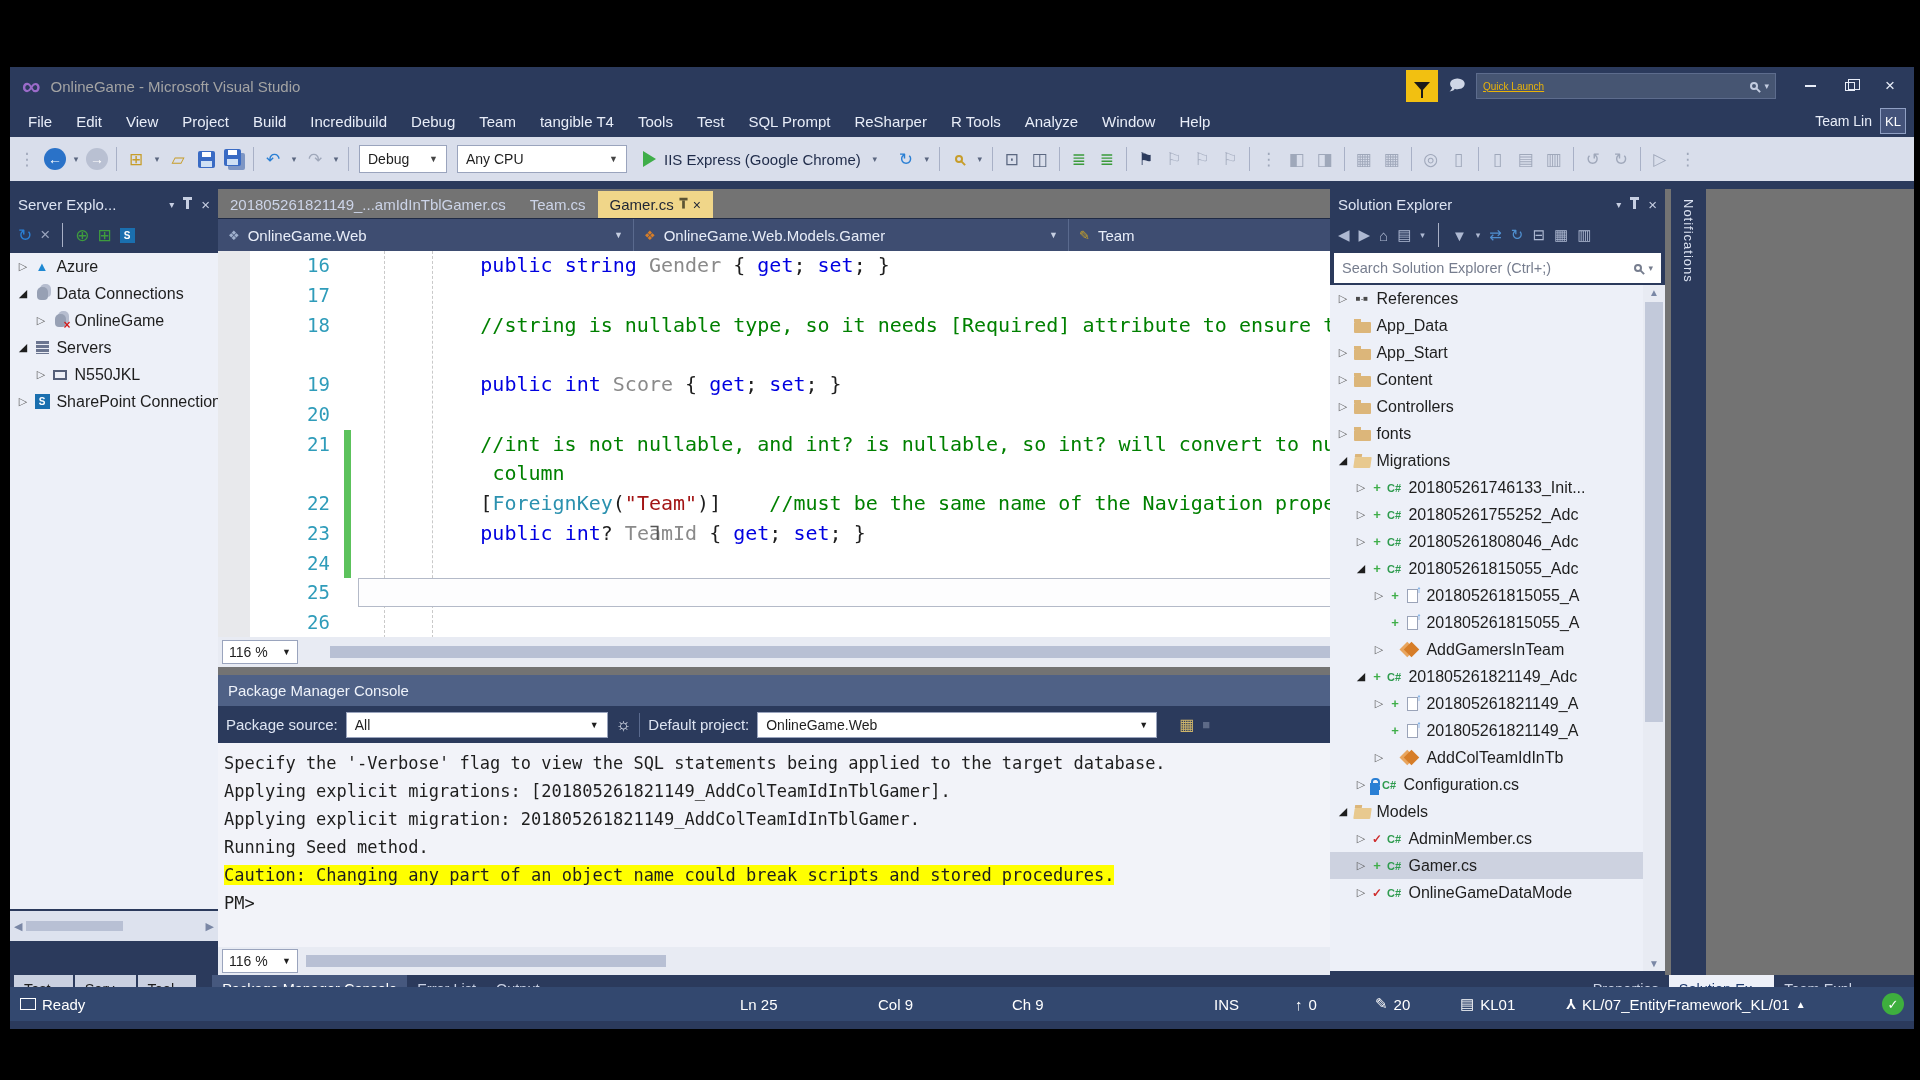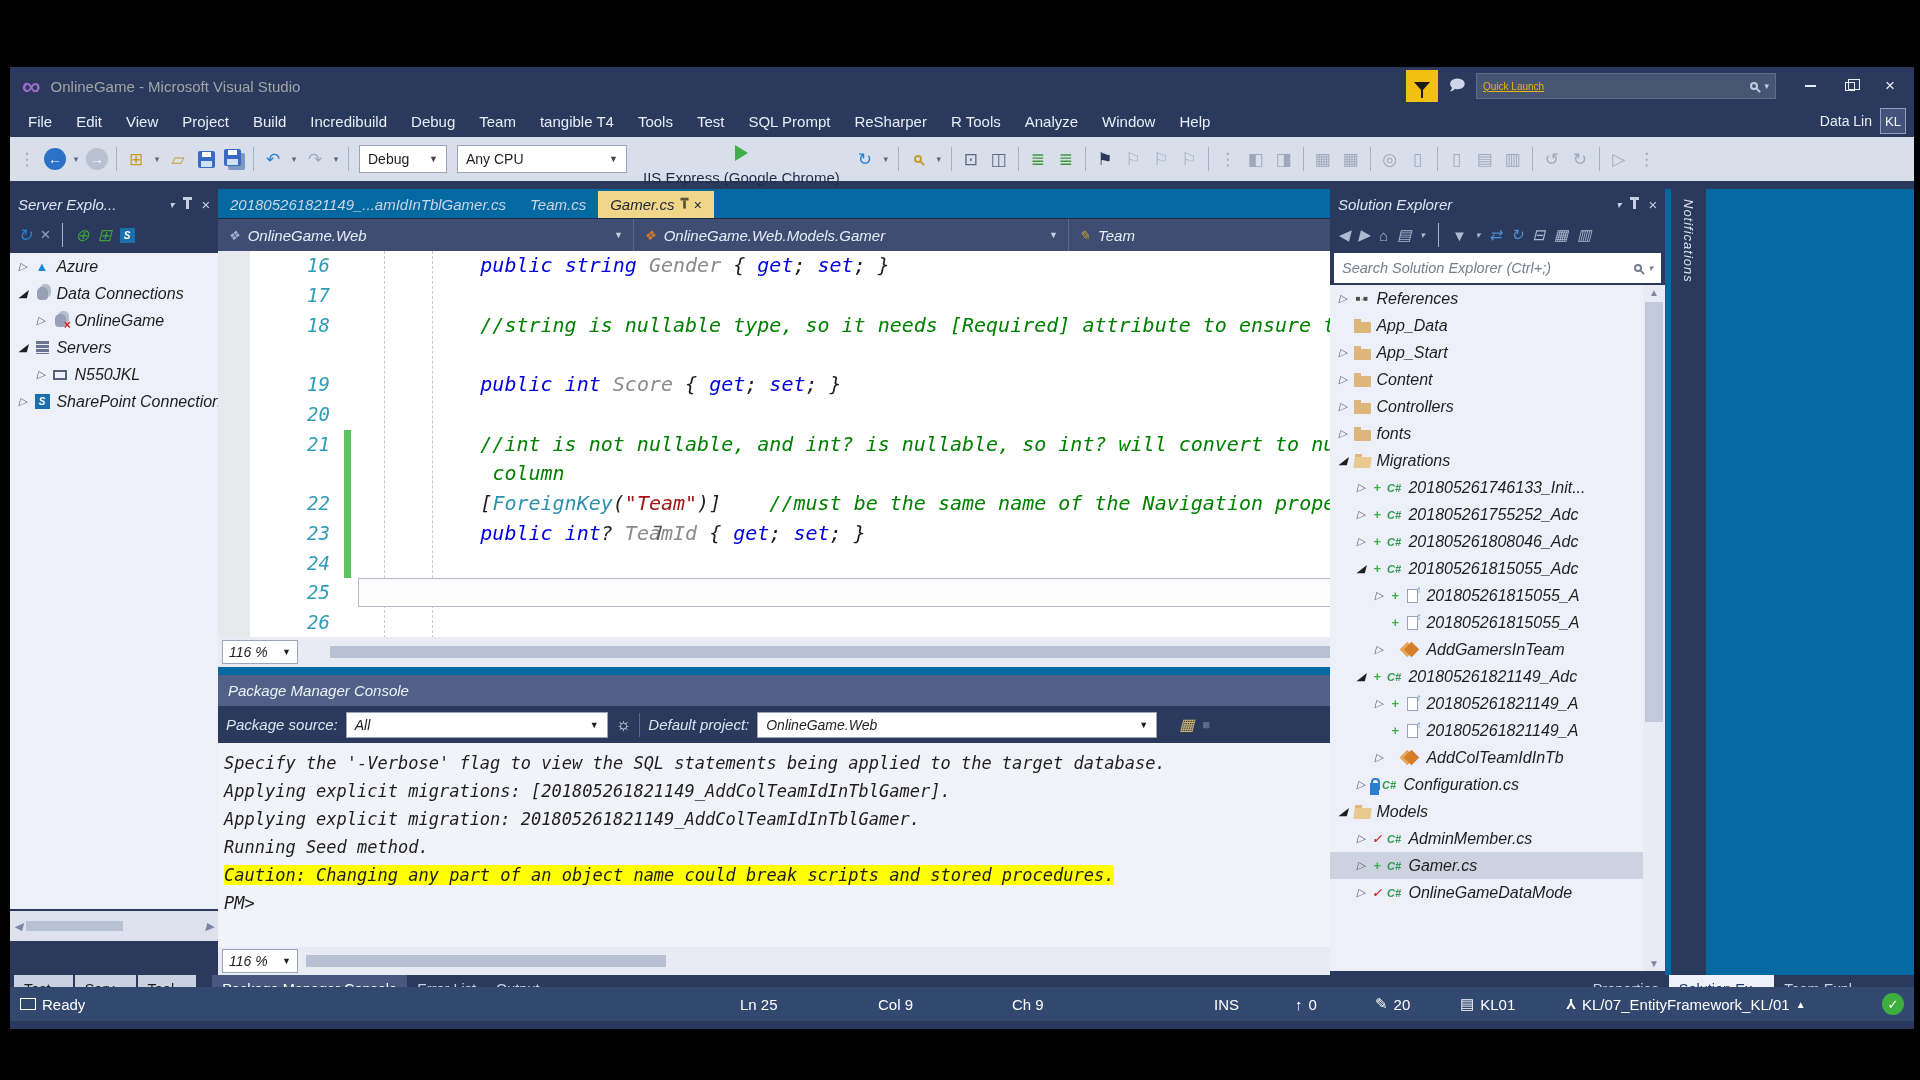--- a/index.html
+++ b/index.html
@@ -51,30 +51,30 @@
   .round-gray { width:22px; height:22px; border-radius:50%; background:#b9c0d2; color:#fff;
                 display:flex; align-items:center; justify-content:center; font-size:14px; }
   .floppy { width:17px; height:17px; background:#3a6bc4; border-radius:2px; position:relative; }
   .floppy::before { content:""; position:absolute; top:1px; left:4px; width:9px; height:5px; background:#fff; }
   .floppy::after { content:""; position:absolute; bottom:1px; left:3px; width:11px; height:6px; background:#cfe0f5; }
   .floppy.multi { box-shadow:4px 4px 0 #7e96c4; margin-right:4px; margin-bottom:4px; }
   .tb-combo { height:28px; background:#fff; border:1px solid #9aa4bd; color:#1e1e1e;
               font-size:14px; display:flex; align-items:center; justify-content:space-between;
               padding:0 8px; margin:0 4px; }
   .tb-combo .cb-caret { font-size:9px; color:#444; margin-left:10px; }
-  .run-btn { height:28px; display:flex; align-items:center; gap:8px; padding:0 10px; color:#1f2b49; font-size:15px;flex-direction:column; }
+  .run-btn { height:28px; display:flex; align-items:center; gap:8px; padding:0 10px; color:#1f2b49; font-size:15px; }
   .play { width:0; height:0; border-top:8px solid transparent; border-bottom:8px solid transparent; border-left:13px solid #3fae49; }
   .dim { opacity:.45; }
   .gold { color:#c79d2a; }
   .green-ico { color:#3c9b3c; }
   .blue-ico { color:#2a7fd4; }
   .dark-ico { color:#2b3a5c; }
 
   
-  .main { position:absolute; left:0; top:122px; width:100%; height:786px; background:#0369a1;font-style:italic; }
+  .main { position:absolute; left:0; top:122px; width:100%; height:786px; background:#737373; }
   .panel-title { height:30px; display:flex; align-items:center; padding:0 8px; font-size:15px; color:#dce3f2; }
   .panel-title .t-icons { margin-left:auto; display:flex; align-items:center; gap:12px; color:#c7cfe2; }
   .pin { width:3px; height:9px; background:currentColor; position:relative; display:inline-block; }
   .pin::before { content:""; position:absolute; left:-3px; top:-3px; width:9px; height:3px; background:currentColor; }
   .t-caret { font-size:10px; }
   .t-close { font-size:15px; }
 
   .left-panel { position:absolute; left:0; top:0; width:208px; height:786px; background:#2b3a5c; }
   .se-toolbar { height:32px; display:flex; align-items:center; gap:8px; padding:0 8px; }
   .se-tree { position:absolute; left:0; top:64px; width:100%; bottom:66px; background:#edf0f8; overflow:hidden; }
@@ -237,21 +237,21 @@
         <div class="menu-item">Tools</div>
         <div class="menu-item">Test</div>
         <div class="menu-item">SQL Prompt</div>
         <div class="menu-item">ReSharper</div>
         <div class="menu-item">R Tools</div>
         <div class="menu-item">Analyze</div>
         <div class="menu-item">Window</div>
         <div class="menu-item">Help</div>
       </div>
     <div class="menubar-right">
-      <span class="user-name">Data Lin</span>
+      <span class="user-name">Team Lin</span>
       <span class="avatar">KL</span>
     </div>
   </div>
 
   <div class="toolbar" id="main-toolbar">
       <div class="tb-ico dim">⋮</div>
       <div class="tb-ico">
         <span class="round-blue">←</span>
       </div>
       <div class="tb-caret">▾</div>

